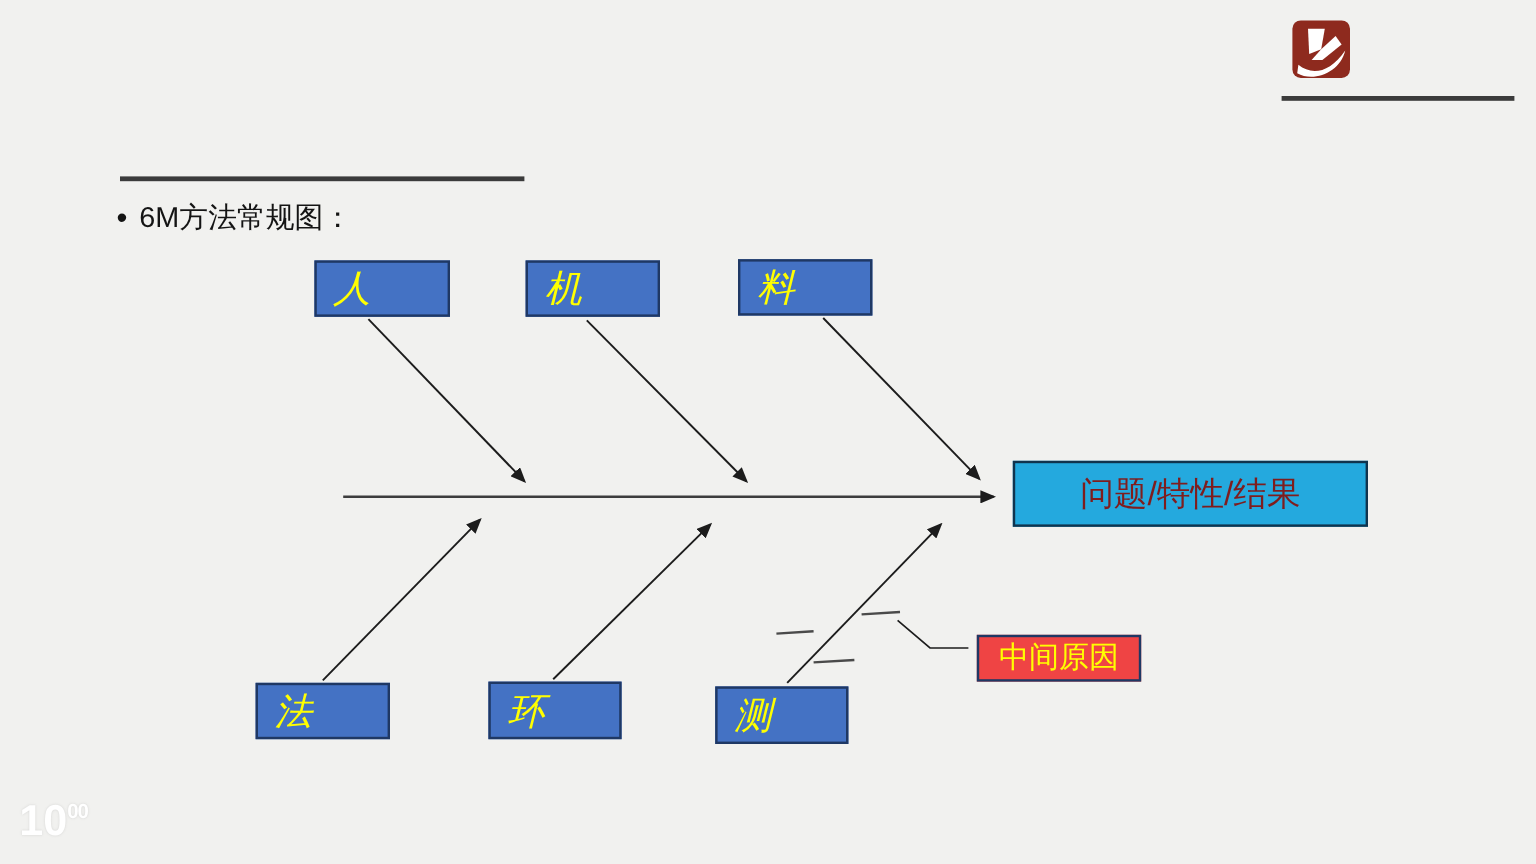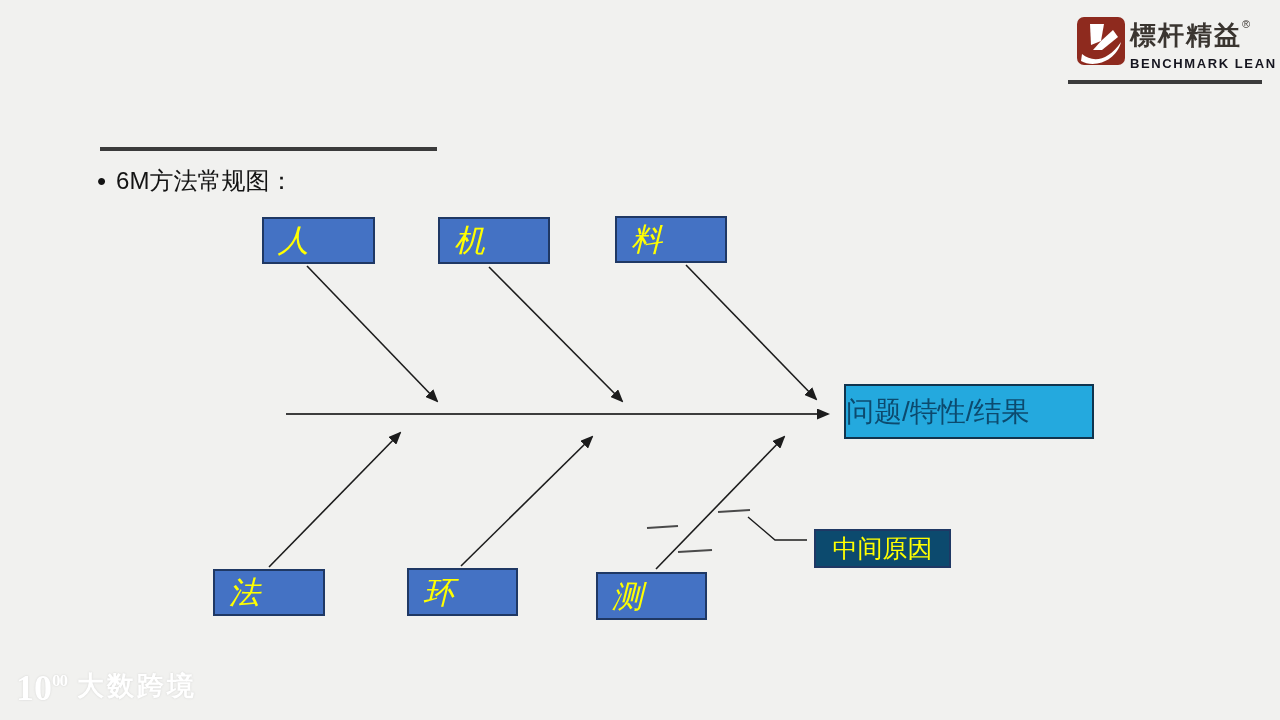--- a/index.html
+++ b/index.html
@@ -29,31 +29,31 @@
   .mbox{position:absolute;box-sizing:border-box;background:#4472C4;border:2px solid #1F3864;
         color:#FFFF00;font-size:31px;font-style:italic;display:flex;align-items:center;
         padding-left:14px;line-height:1;}
   .box-man{left:262px;top:217px;width:113px;height:47px;}
   .box-machine{left:438px;top:217px;width:112px;height:47px;}
   .box-material{left:615px;top:216px;width:112px;height:47px;}
   .box-method{left:213px;top:569px;width:112px;height:47px;}
   .box-environment{left:407px;top:568px;width:111px;height:48px;}
   .box-measurement{left:596px;top:572px;width:111px;height:48px;}
 
-  .result-box{position:absolute;left:844px;top:384px;width:250px;height:55px;box-sizing:border-box;
-        background:#24A9DE;border:2px solid #10344E;color:#0c4a6e;font-size:28px;
-        display:flex;align-items:center;white-space:nowrap;line-height:1;}
+  .result-box{position:absolute;left:844px;top:384px;width:296px;height:55px;box-sizing:border-box;
+        background:#24A9DE;border:2px solid #10344E;color:#7f1d1d;font-size:28px;
+        display:flex;align-items:center;justify-content:center;white-space:nowrap;line-height:1;}
   .intermediate-box{position:absolute;left:814px;top:529px;width:137px;height:39px;box-sizing:border-box;
-        background:#0c4a6e;border:2px solid #1F3864;color:#FFFF00;font-size:25px;
+        background:#ef4444;border:2px solid #1F3864;color:#FFFF00;font-size:25px;
         display:flex;align-items:center;justify-content:center;white-space:nowrap;line-height:1;}
 
   
   .watermark{position:absolute;left:16px;top:668px;display:flex;align-items:flex-end;
         color:#FFFFFF;text-shadow:0 0 2px rgba(120,120,120,0.25);}
-  .wm-mark{font-size:36px;font-weight:700;line-height:0.9;font-family:Liberation Serif, serif;}
+  .wm-mark{font-size:36px;font-weight:700;line-height:0.9;}
   .wm-sup{font-size:17px;font-weight:700;vertical-align:14px;letter-spacing:-1px;}
   .wm-text{font-size:27px;font-weight:700;letter-spacing:3px;margin-left:10px;white-space:nowrap;}
 </style>
 </head>
 <body>
 
 <div class="slide">
 
   <div class="title-rule"></div>
   <div class="bullet-row">
@@ -61,24 +61,20 @@
     <span class="bullet-text">6M方法常规图：</span>
   </div>
 
   <div class="logo">
     <div class="logo-icon">
       <svg width="48" height="48" viewBox="0 0 48 48">
         <path d="M13 7 L27 7 L24 24 L14 28 Z" fill="#FFFFFF"></path>
         <path d="M24 24 L36 13 L41 20 L25 33 L16 33 Z" fill="#FFFFFF"></path>
         <path d="M5 37 C 16 46, 31 44, 44 25 C 40 43, 18 52, 4 44 Z" fill="#FFFFFF"></path>
       </svg>
-    </div>
-    <div class="logo-texts">
-      <div><span class="brand-cn">標杆精益</span><span class="brand-reg">®</span></div>
-      <div class="brand-en">BENCHMARK LEAN</div>
     </div>
     <div class="logo-rule"></div>
   </div>
 
   <svg class="diagram-svg" viewBox="0 0 1280 720">
     <defs>
       <marker id="arr" markerUnits="userSpaceOnUse" markerWidth="13" markerHeight="11" refX="11" refY="5.5" orient="auto">
         <path d="M0 0 L13 5.5 L0 11 Z" fill="#1c1c1c"></path>
       </marker>
     </defs>
@@ -122,16 +118,15 @@
   <div class="result-box">
       <span>问题/特性/结果</span>
     </div>
 
   <div class="intermediate-box">
       <span>中间原因</span>
     </div>
 
   <div class="watermark">
     <span class="wm-mark"><span>10</span><span class="wm-sup">00</span></span>
-    <span class="wm-text">大数跨境</span>
   </div>
 
 </div>
 
 </body></html>

